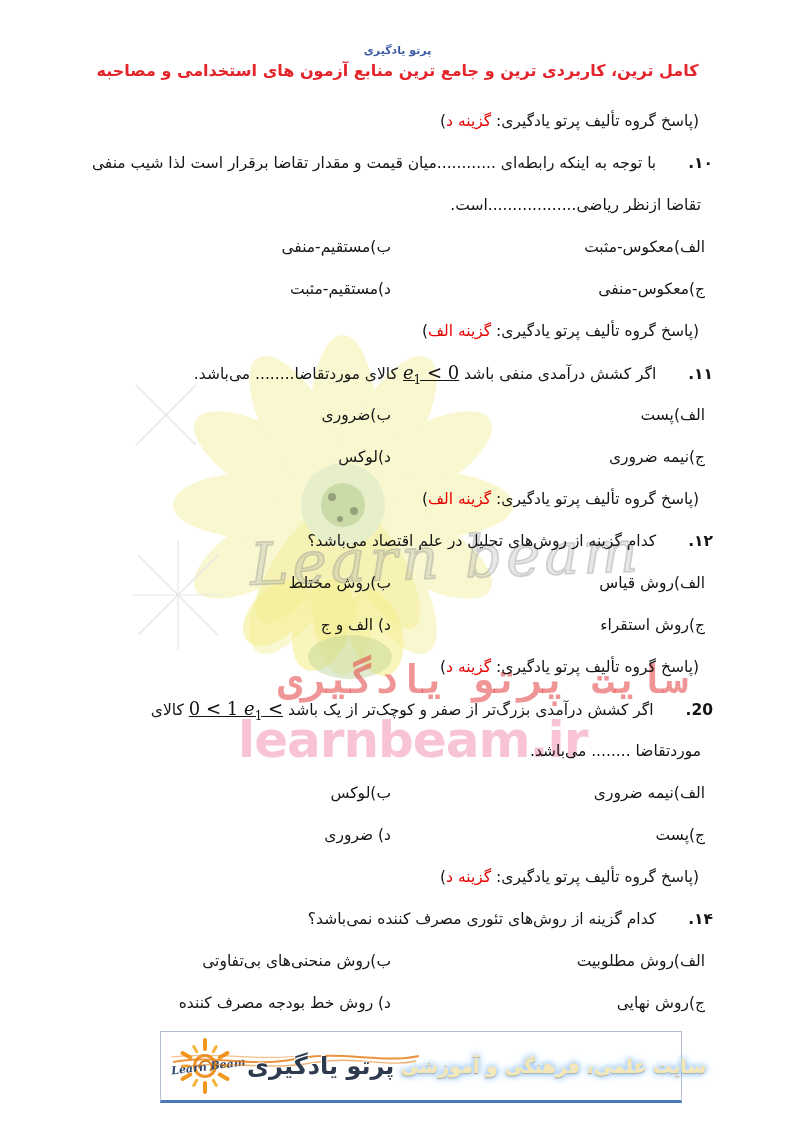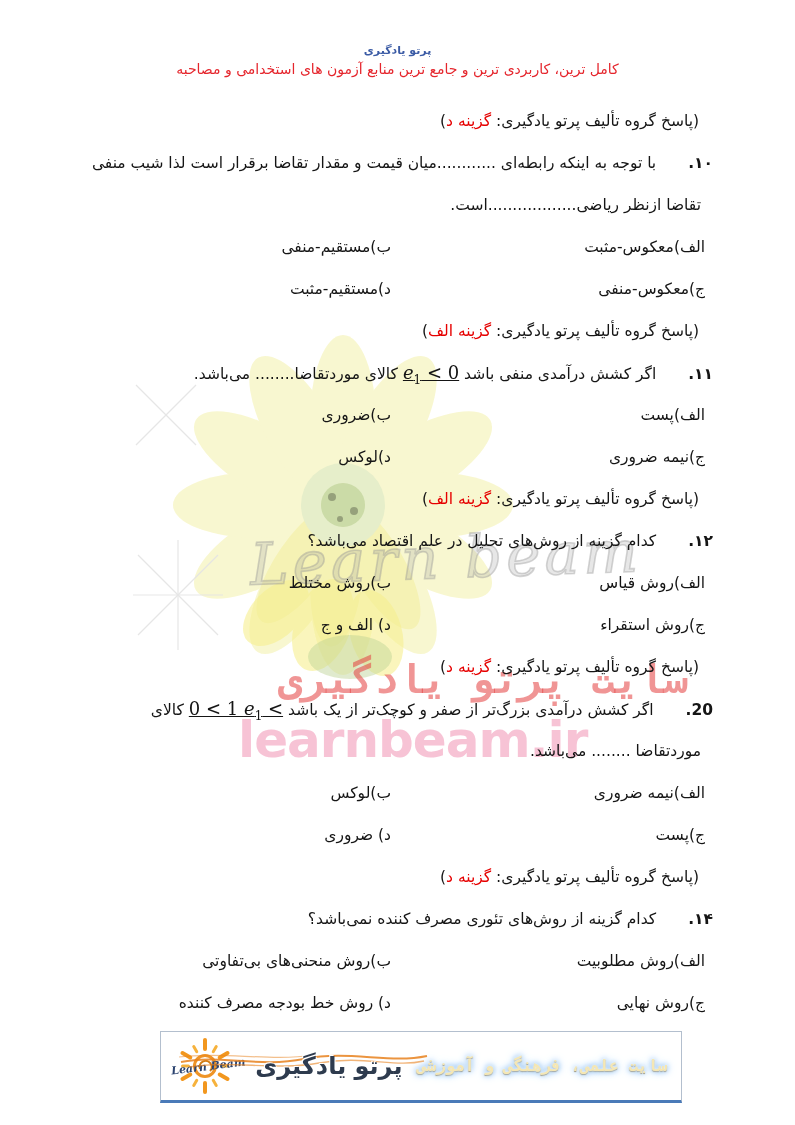--- a/index.html
+++ b/index.html
@@ -1,21 +1,21 @@
 <!DOCTYPE html>
 <html lang="fa"><head>
 <meta charset="utf-8">
 <style>
   html,body{margin:0;padding:0;background:#e9e9e9;}
   .page{position:relative;width:795px;height:1125px;margin:0 auto;background:#ffffff;
         font-family:"DejaVu Sans",sans-serif;overflow:hidden;}
   
   .hdr{position:absolute;top:44px;left:0;right:0;text-align:center;z-index:2;direction:rtl;}
   .hdr-site{font-size:11px;color:#3b5ba5;font-weight:bold;margin-bottom:4px;}
-  .hdr-tag{font-size:14px;color:#e5252c;font-weight:normal;}
+  .hdr-tag{font-size:16px;color:#e5252c;font-weight:bold;}
   
   .wm{position:absolute;z-index:1;pointer-events:none;}
   .wm-script{left:250px;top:524px;font-family:"DejaVu Serif",serif;font-style:italic;
              font-size:58px;color:transparent;-webkit-text-stroke:1.6px rgba(150,150,150,.40);
              text-shadow:0 0 1px rgba(160,160,160,.25);transform:rotate(-2deg);letter-spacing:4px;}
   .wm-red{left:278px;top:656px;font-size:40px;font-weight:bold;color:rgba(228,62,62,.55);direction:rtl;font-family:Liberation Mono, monospace;}
   .wm-pink{left:238px;top:711px;font-size:50px;font-weight:bold;color:rgba(242,158,188,.62);letter-spacing:-1px;}
   
   .content{position:absolute;top:100px;left:85px;right:82px;z-index:2;direction:rtl;
            font-size:15.5px;color:#151515;}
@@ -36,22 +36,22 @@
           box-sizing:border-box;display:flex;align-items:center;justify-content:space-between;
           padding:0 14px;}
   .logo-wrap{position:relative;width:66px;height:60px;flex:0 0 auto;}
   .logo-script{position:absolute;left:-4px;top:24px;font-family:"DejaVu Serif",serif;
                font-style:italic;font-size:11px;font-weight:bold;color:#2c4470;transform:rotate(-7deg);
                white-space:nowrap;}
   .brand-wrap{position:relative;flex:0 0 auto;padding:0 6px;}
   .brand-swoosh{position:absolute;left:-70px;bottom:6px;}
   .brand-text{position:relative;font-size:24px;font-weight:bold;color:#2e3b4e;direction:rtl;
               text-shadow:1px 1px 0 #ffffff,-1px -1px 0 #ffffff;}
-  .ftr-tagline{direction:rtl;font-size:16px;font-weight:bold;color:#f5e7b4;white-space:nowrap;
-               text-shadow:0 0 3px #ffffff,0 0 5px #74b2ef,0 0 9px #74b2ef,0 1px 1px #8a6a30;font-family:Liberation Mono, monospace;}
+  .ftr-tagline{direction:rtl;font-size:19px;font-weight:bold;color:#f5e7b4;white-space:nowrap;
+               text-shadow:0 0 3px #ffffff,0 0 5px #74b2ef,0 0 9px #74b2ef,0 1px 1px #8a6a30;}
 </style>
 </head>
 <body>
 
 <div class="page">
 
   <svg class="wm" width="440" height="375" viewBox="0 0 440 375" style="left:118px;top:325px;">
     <g opacity="0.7">
       <g fill="#f6f4bd">
         <ellipse cx="225" cy="95" rx="33" ry="85"></ellipse>

